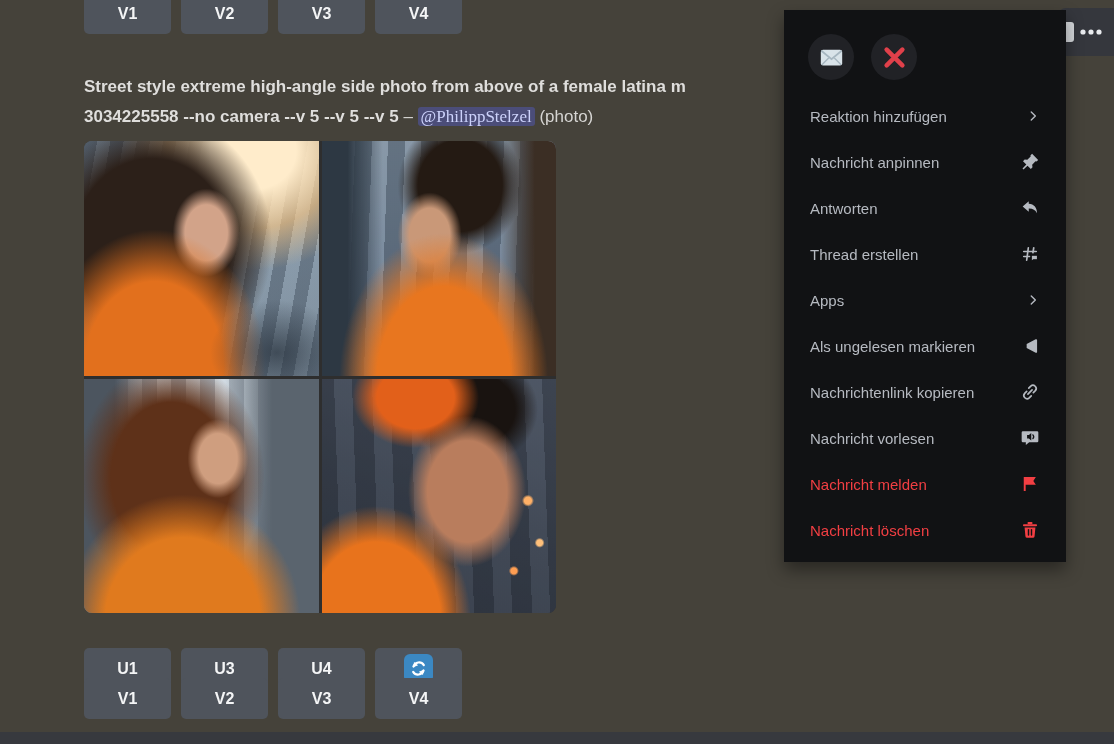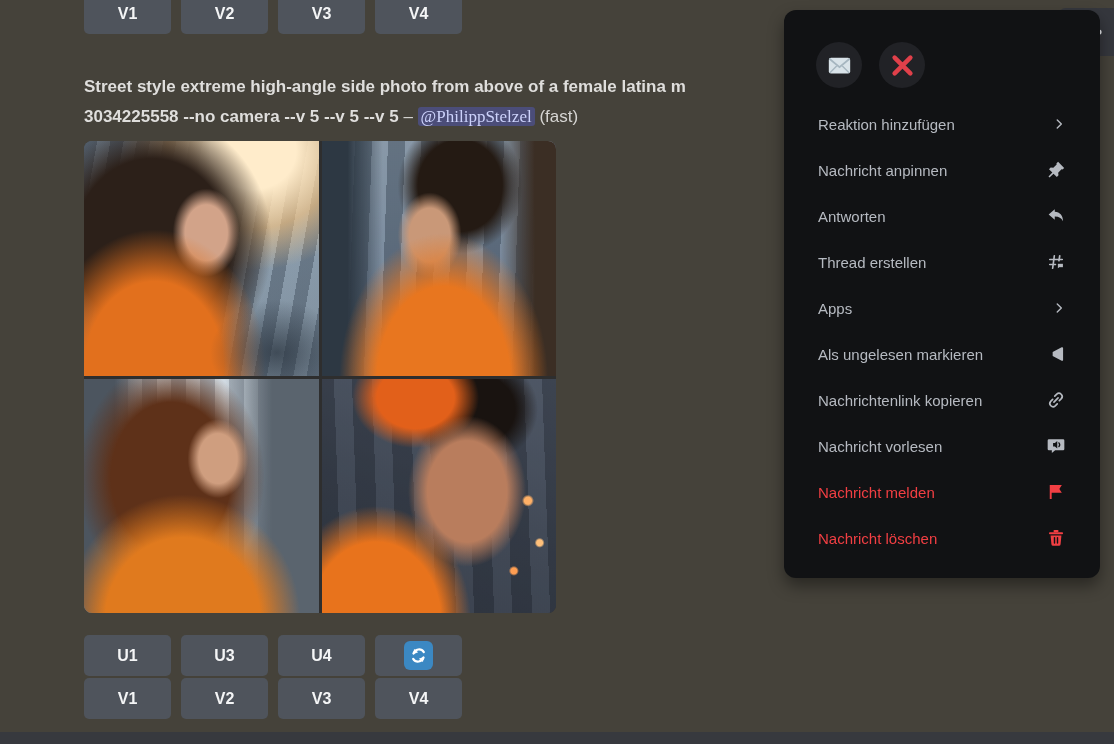--- a/index.html
+++ b/index.html
@@ -15,21 +15,21 @@
   .btn-row { position:absolute; display:flex; gap:10px; }
   .mj-btn {
     width:87px; height:41px;
     background:#4f545c; border:none; border-radius:5px;
     color:#f4f5f6; font-family:"Liberation Sans",sans-serif;
     font-size:16px; font-weight:700;
     display:flex; align-items:center; justify-content:center;
     cursor:pointer;
   }
   .row-top   { left:84px; top:-7px; }
-  .row-u     { left:84px; top:635px; }
+  .row-u     { left:84px; top:648px; }
   .row-v     { left:84px; top:678px; }
   .reroll-box { width:87px; height:41px; background:#4f545c; border:none; border-radius:5px;
     display:flex; align-items:center; justify-content:center; cursor:pointer; }
   .reroll-emoji { width:29px; height:29px; background:#3b88c3; border-radius:6px;
     display:flex; align-items:center; justify-content:center; }
 
   
   .prompt { position:absolute; left:84px; top:48px; width:720px;
     color:#dfdedc; font-size:17px; font-weight:700; line-height:30px; white-space:nowrap;margin-top:24px; }
   .prompt .thin { font-weight:400; color:#d6d5d3; }
@@ -84,22 +84,22 @@
   
   .bottom-strip { position:absolute; left:0; top:732px; width:1114px; height:12px; background:#37393e; }
 
   
   .hover-toolbar { position:absolute; left:1058px; top:8px; width:64px; height:48px;
     background:#35373d; border-radius:8px; display:flex; align-items:center; }
   .toolbar-sliver { width:11px; height:20px; background:#d5d8db; border-radius:3px; margin-left:5px; }
   .more-btn { background:none; border:none; cursor:pointer; padding:6px 4px; display:flex; align-items:center; }
 
   
-  .ctx-menu { position:absolute; left:784px; top:10px; width:316px;
-    background:#111214; border-radius:12px; padding:20px;
+  .ctx-menu { position:absolute; left:784px; top:10px; width:282px;
+    background:#111214; border-radius:0; padding:12px;
     box-shadow:0 8px 16px rgba(0,0,0,.4); }
   .reaction-row { display:flex; gap:17px; margin:12px 0 16px 12px; }
   .reaction-btn { width:46px; height:46px; border-radius:50%; border:none; background:#212226;
     display:flex; align-items:center; justify-content:center; cursor:pointer; }
   .menu-list { display:flex; flex-direction:column; gap:6px; }
   .mi { height:40px; border-radius:4px; padding:0 14px;
     display:flex; align-items:center; justify-content:space-between;
     color:#b6bac1; font-size:15px; font-weight:500; cursor:pointer; }
   .mi.danger { color:#f23f43; }
   .mi .mi-icon { display:flex; align-items:center; }
@@ -115,21 +115,21 @@
     <button class="mj-btn">V3</button>
     <button class="mj-btn">V4</button>
   </div>
 
   <div class="prompt">
     <div>Street style extreme high-angle side photo from above of a female latina m</div>
     <div>
       <span>3034225558 --no camera --v 5 --v 5 --v 5</span>
       <span class="thin">–</span>
       <span class="mention">@PhilippStelzel</span>
-      <span class="thin">(fast)</span>
+      <span class="thin">(photo)</span>
     </div>
   </div>
 
   <div class="grid">
     <div class="q q-tl"></div>
     <div class="q q-tr"></div>
     <div class="q q-bl"></div>
     <div class="q q-br"></div>
   </div>
 

